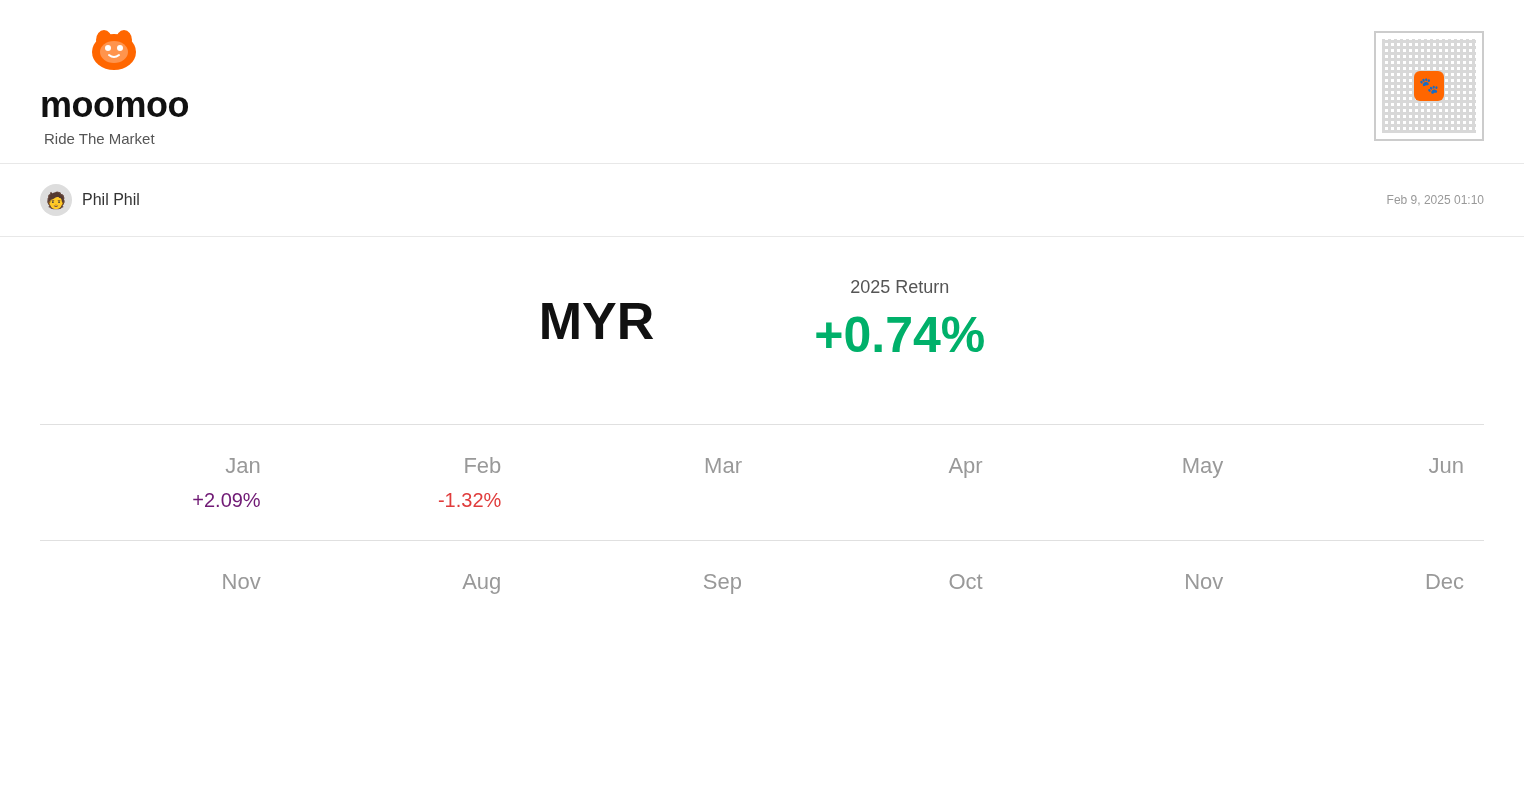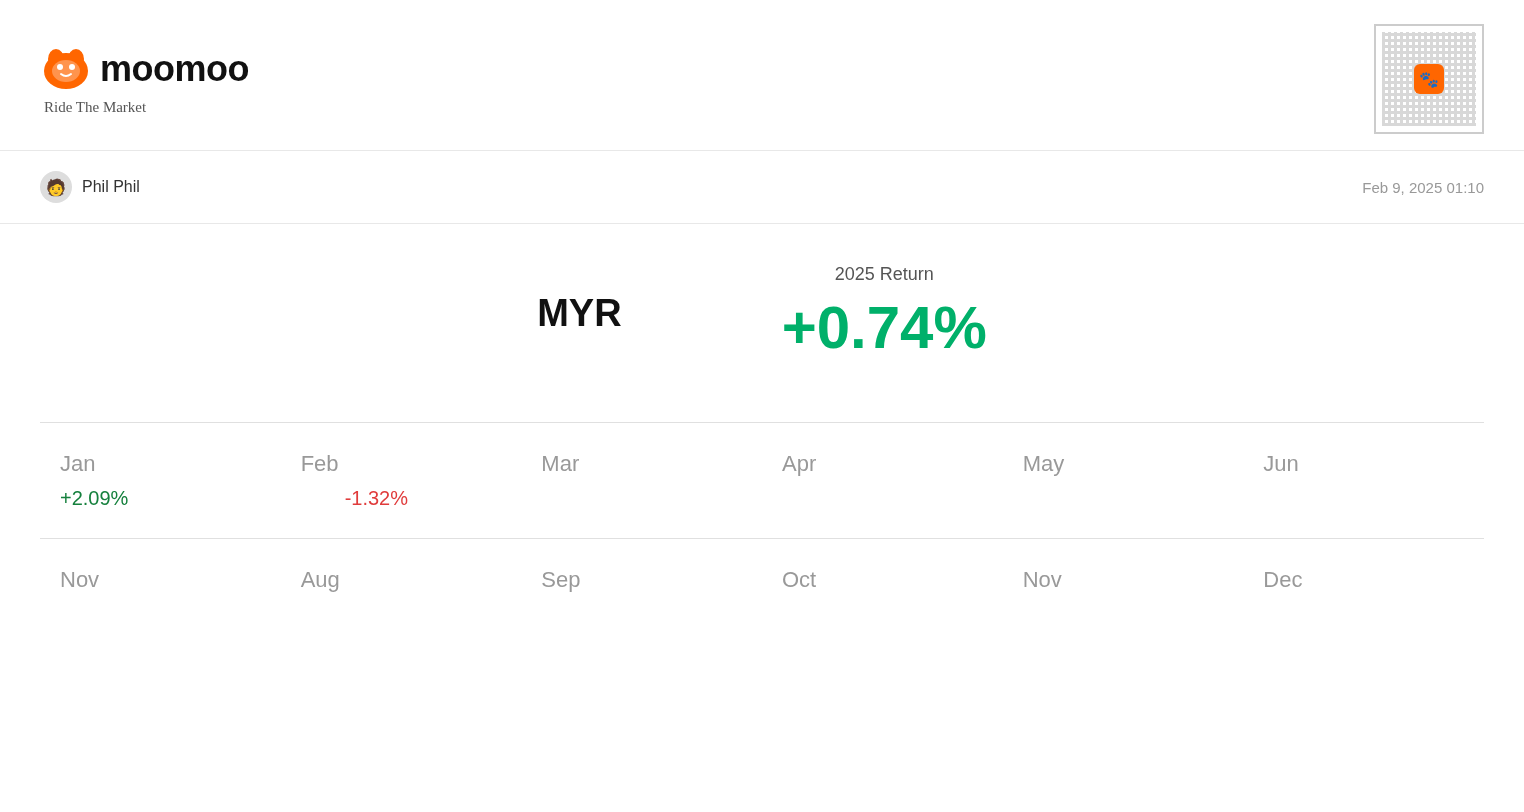--- a/index.html
+++ b/index.html
@@ -22,36 +22,36 @@
     }
     .logo-area {
       display: flex;
       flex-direction: column;
       gap: 4px;
     }
     .logo-row {
       display: flex;
       align-items: center;
       gap: 8px;
+      flex-direction: column;
     }
     .logo-icon {
       width: 52px;
       height: 52px;
     }
     .logo-text {
       font-size: 36px;
       font-weight: 600;
       color: #111;
       letter-spacing: -0.5px;
     }
     .tagline {
       font-size: 15px;
       color: #555;
       padding-left: 4px;
-      font-family: Liberation Serif, serif;
     }
 
     
     .qr-code {
       width: 110px;
       height: 110px;
       border: 2px solid #ccc;
       display: flex;
       align-items: center;
       justify-content: center;
@@ -102,87 +102,87 @@
       display: flex;
       align-items: center;
       justify-content: center;
       font-size: 16px;
     }
     .user-name {
       font-size: 16px;
       color: #333;
     }
     .timestamp {
-      font-size: 15px;
+      font-size: 12px;
       color: #999;
     }
 
     
     .main-content {
       padding: 40px 40px 0;
     }
 
     
     .return-section {
       display: flex;
       align-items: center;
       justify-content: center;
       gap: 120px;
       margin-bottom: 60px;
     }
     .currency-label {
-      font-size: 38px;
+      font-size: 52px;
       font-weight: 800;
       color: #111;
       text-align: right;
     }
     .return-info {
       display: flex;
       flex-direction: column;
       align-items: center;
       gap: 8px;
       margin-left: 40px;
     }
     .return-title {
       font-size: 18px;
       color: #555;
       font-weight: 400;
     }
     .return-value {
-      font-size: 60px;
+      font-size: 50px;
       font-weight: 600;
       color: #00b06a;
     }
 
     
     .monthly-grid {
       display: grid;
       grid-template-columns: repeat(6, 1fr);
       border-top: 1px solid #e0e0e0;
     }
     .month-cell {
       display: flex;
       flex-direction: column;
-      align-items: flex-start;
+      align-items: flex-end;
       padding: 28px 20px 28px;
       gap: 10px;
     }
     .month-row-bottom {
       border-top: 1px solid #e0e0e0;
     }
     .month-name {
       font-size: 22px;
       color: #999;
       font-weight: 400;
     }
     .month-value {
       font-size: 20px;
       font-weight: 500;
     }
-    .positive { color: #15803d; }
+    .positive { color: #701a75; }
     .negative { color: #e03c3c; margin-left: 44px; }
   </style>
 </head>
 <body>
 
 <div class="header">
   <div class="logo-area">
     <div class="logo-row">
 
       <svg class="logo-icon" viewBox="0 0 52 52" xmlns="http://www.w3.org/2000/svg">

